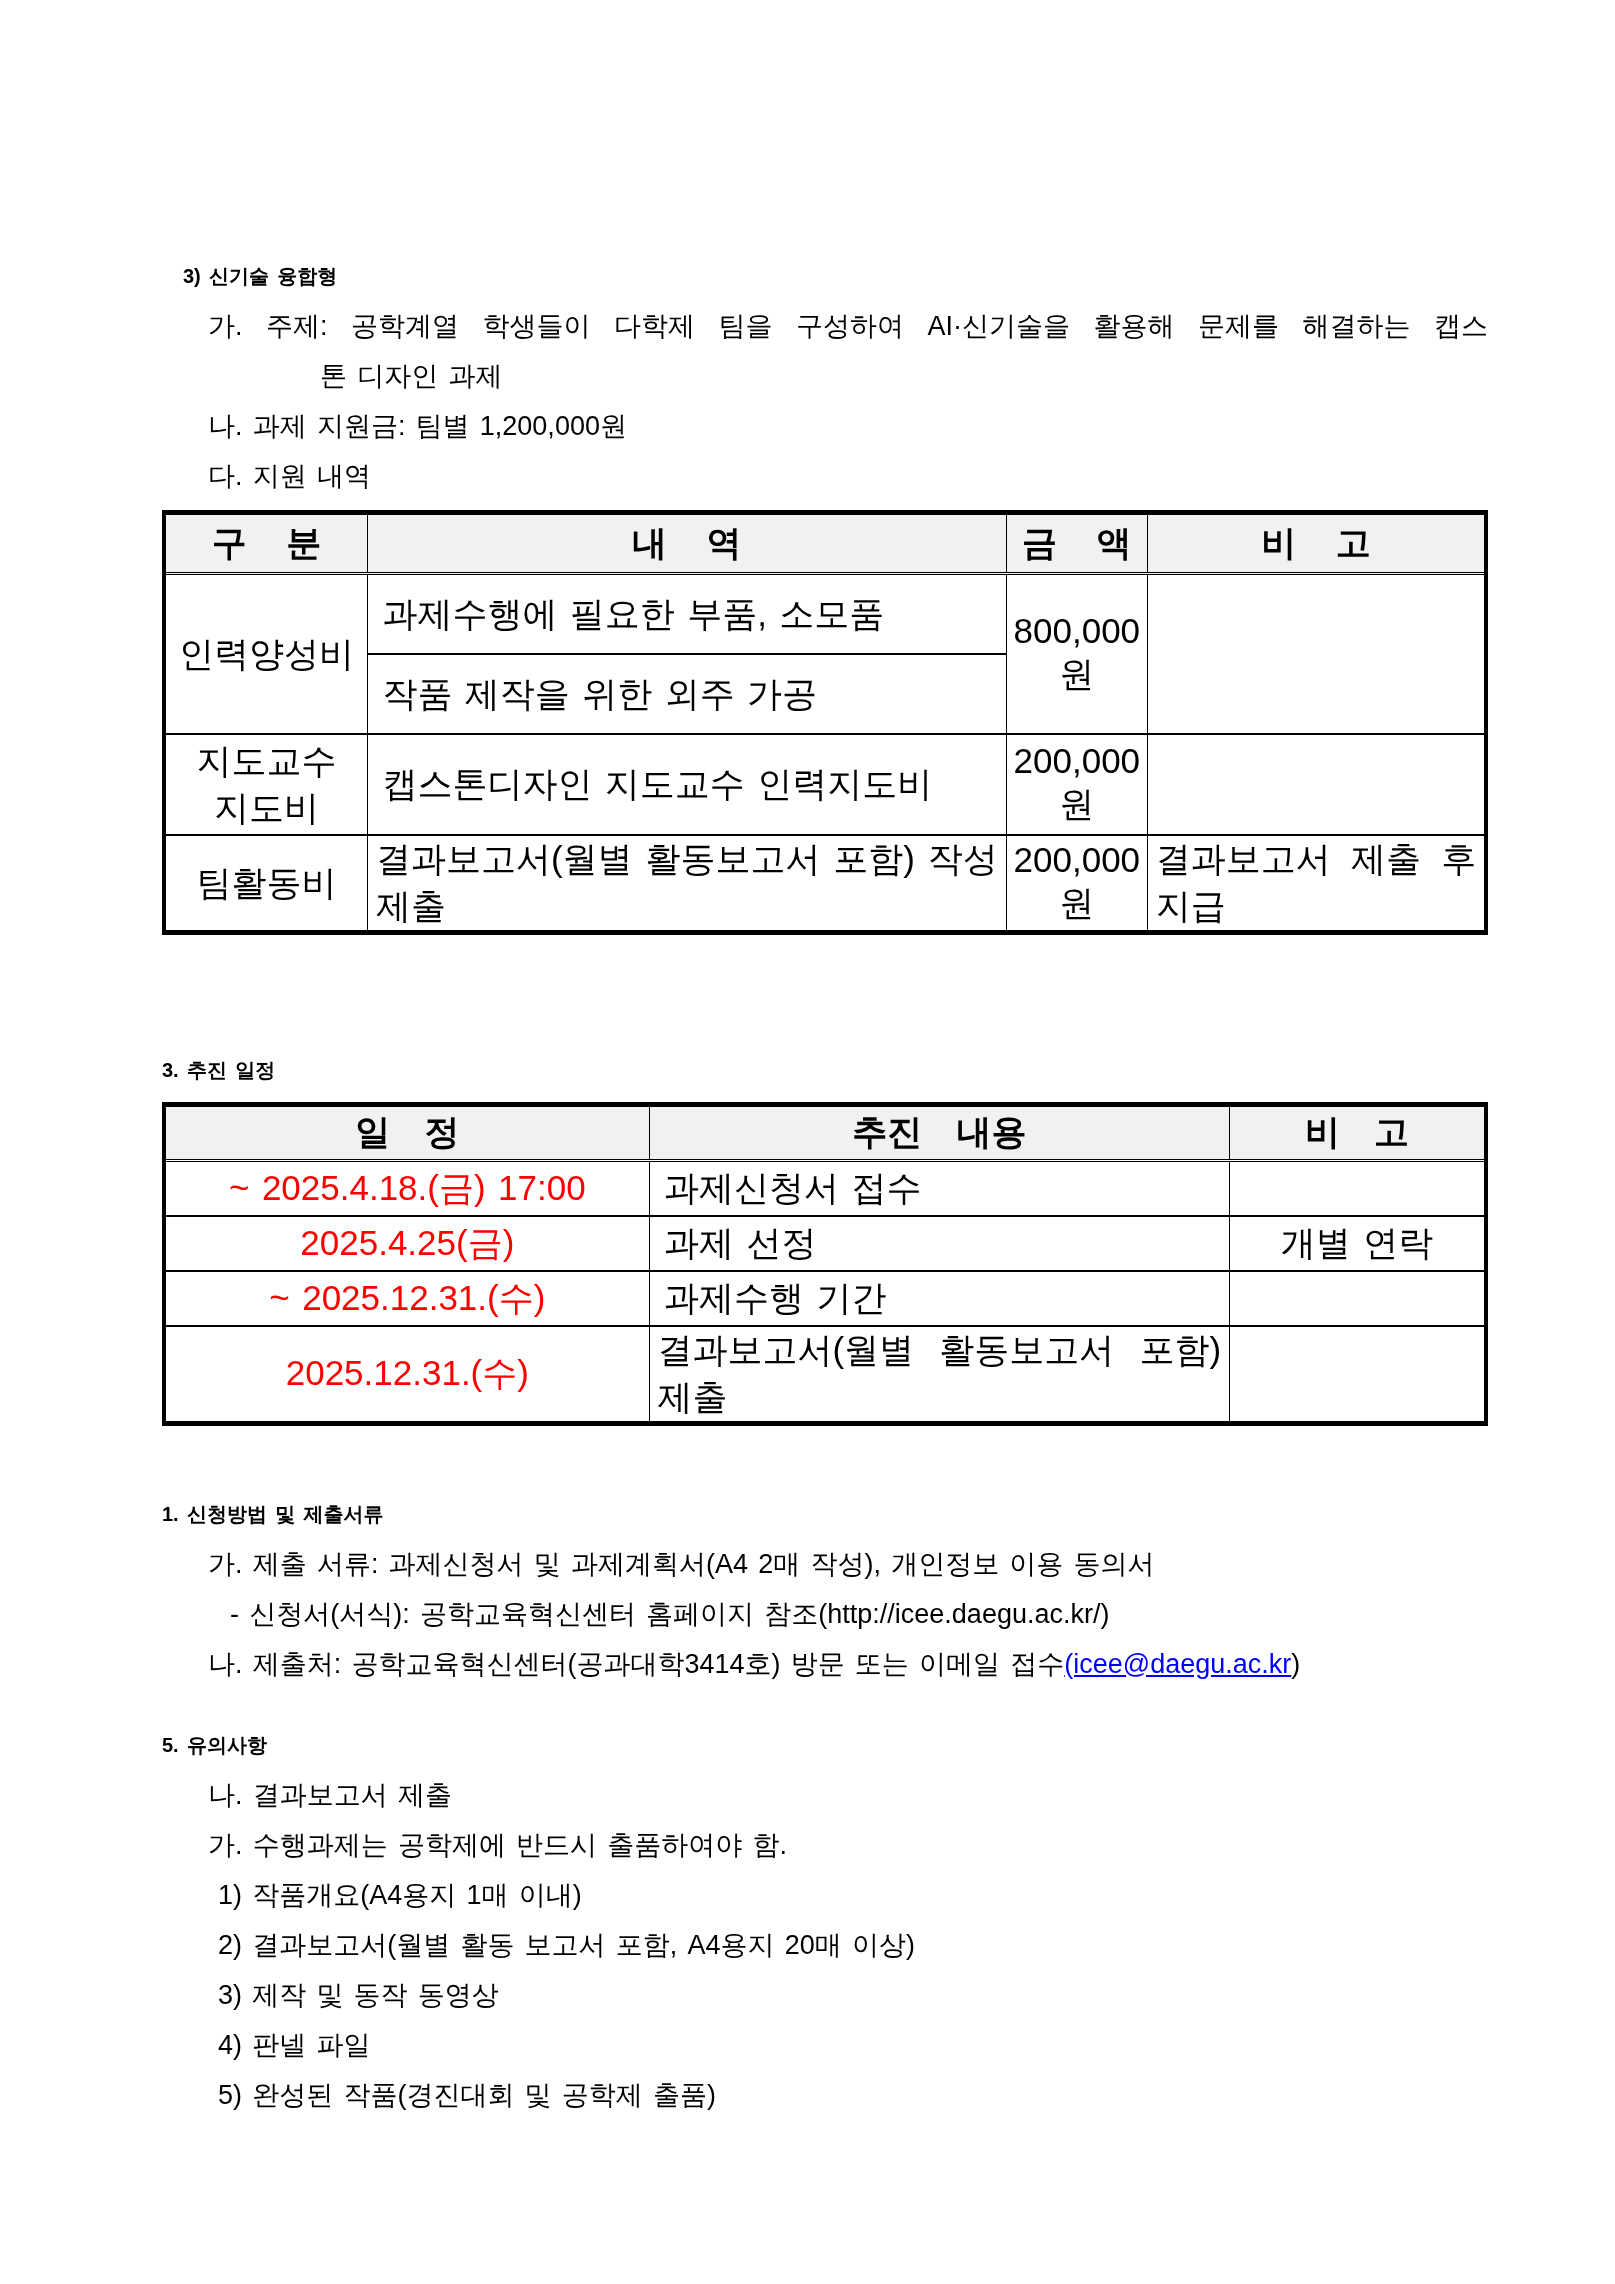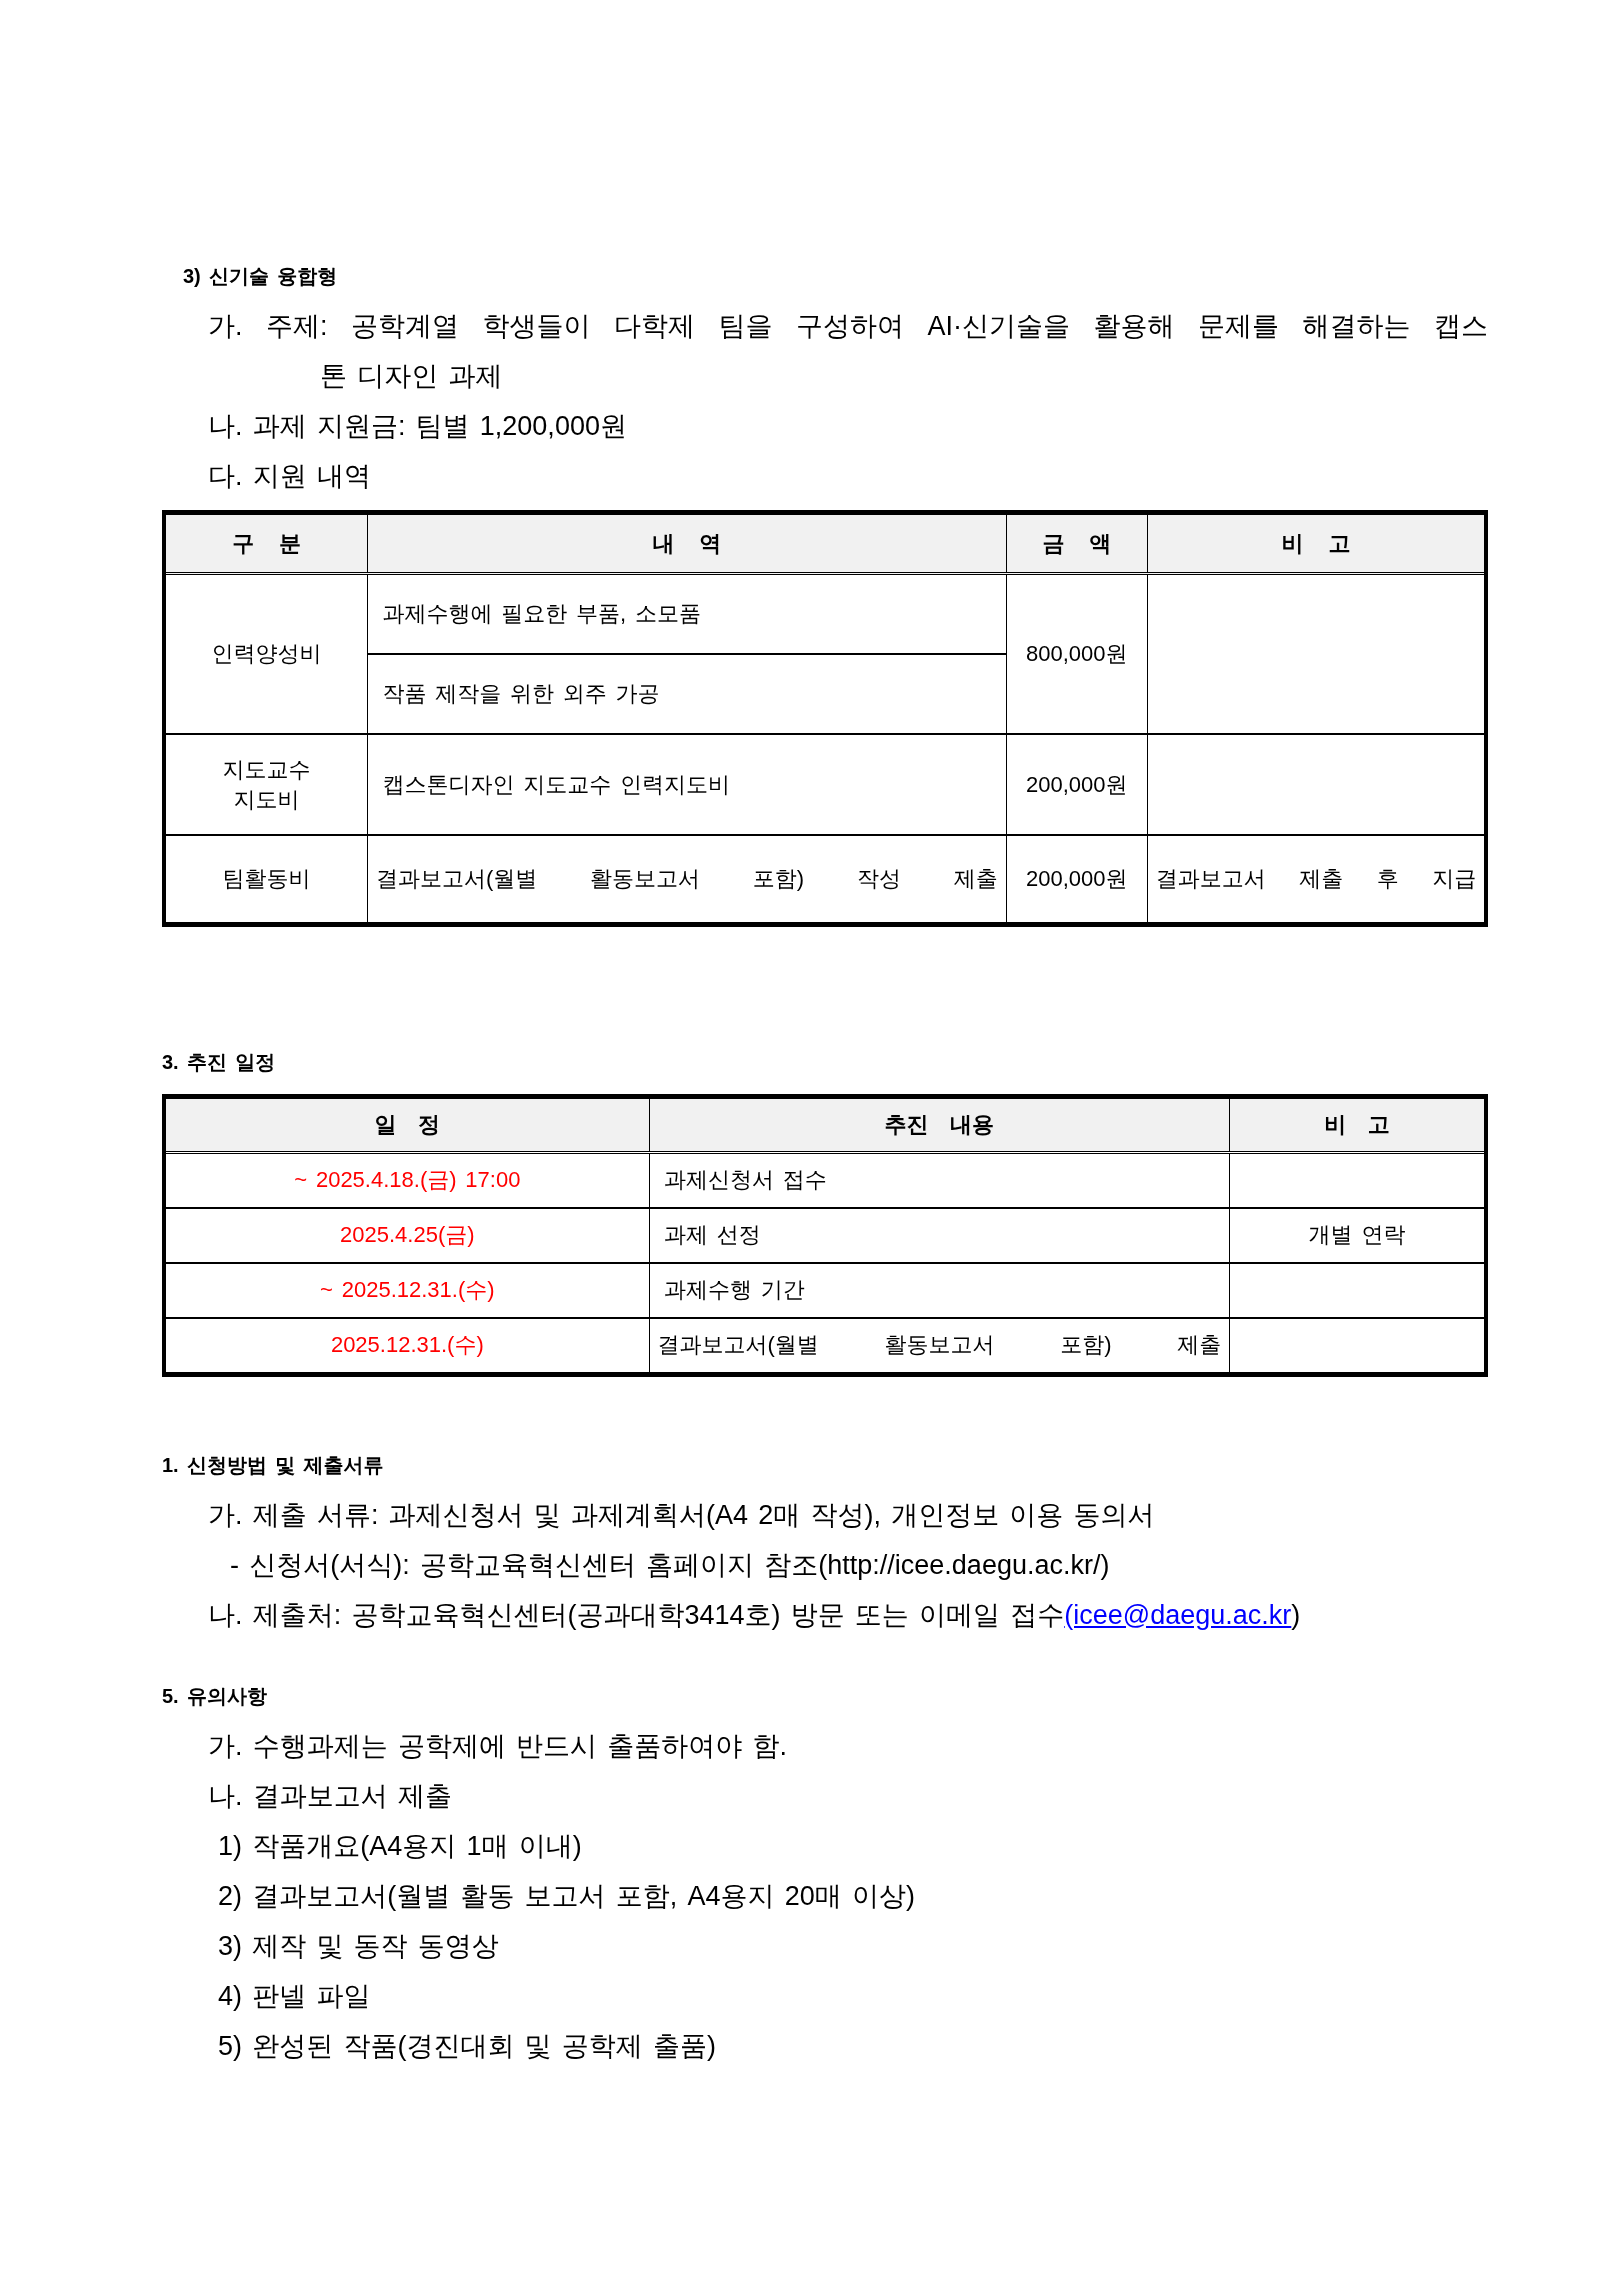--- a/index.html
+++ b/index.html
@@ -38,21 +38,21 @@
   .justify-line {
     text-align: justify;
     text-align-last: justify;
   }
 
   
   table {
     border-collapse: collapse;
     width: 100%;
     table-layout: fixed;
-    font-size: 22px;
+    font-size: 35px;
   }
   th, td {
     vertical-align: middle;
     border-left: 1.3px solid #000;
     border-right: 1.3px solid #000;
     border-top: 2px solid #000;
     border-bottom: 2px solid #000;
     padding: 0;
   }
   th {
@@ -195,22 +195,22 @@
   </table>
 
   <div class="line heading gap-before-apply">1. 신청방법 및 제출서류</div>
 
   <div class="line item">가. 제출 서류: 과제신청서 및 과제계획서(A4 2매 작성), 개인정보 이용 동의서</div>
   <div class="line item-dash">- 신청서(서식): 공학교육혁신센터 홈페이지 참조(http://icee.daegu.ac.kr/)</div>
   <div class="line item"><span>나. 제출처: 공학교육혁신센터(공과대학3414호) 방문 또는 이메일 접수</span><span class="email-link">(icee@daegu.ac.kr</span><span>)</span></div>
 
   <div class="line heading gap-before-notice">5. 유의사항</div>
 
+  <div class="line item">나. 결과보고서 제출</div>
   <div class="line item">가. 수행과제는 공학제에 반드시 출품하여야 함.</div>
-  <div class="line item">나. 결과보고서 제출</div>
 
   <div class="line item-num">1) 작품개요(A4용지 1매 이내)</div>
   <div class="line item-num">2) 결과보고서(월별 활동 보고서 포함, A4용지 20매 이상)</div>
   <div class="line item-num">3) 제작 및 동작 동영상</div>
   <div class="line item-num">4) 판넬 파일</div>
   <div class="line item-num">5) 완성된 작품(경진대회 및 공학제 출품)</div>
 
 </div>
 
 

